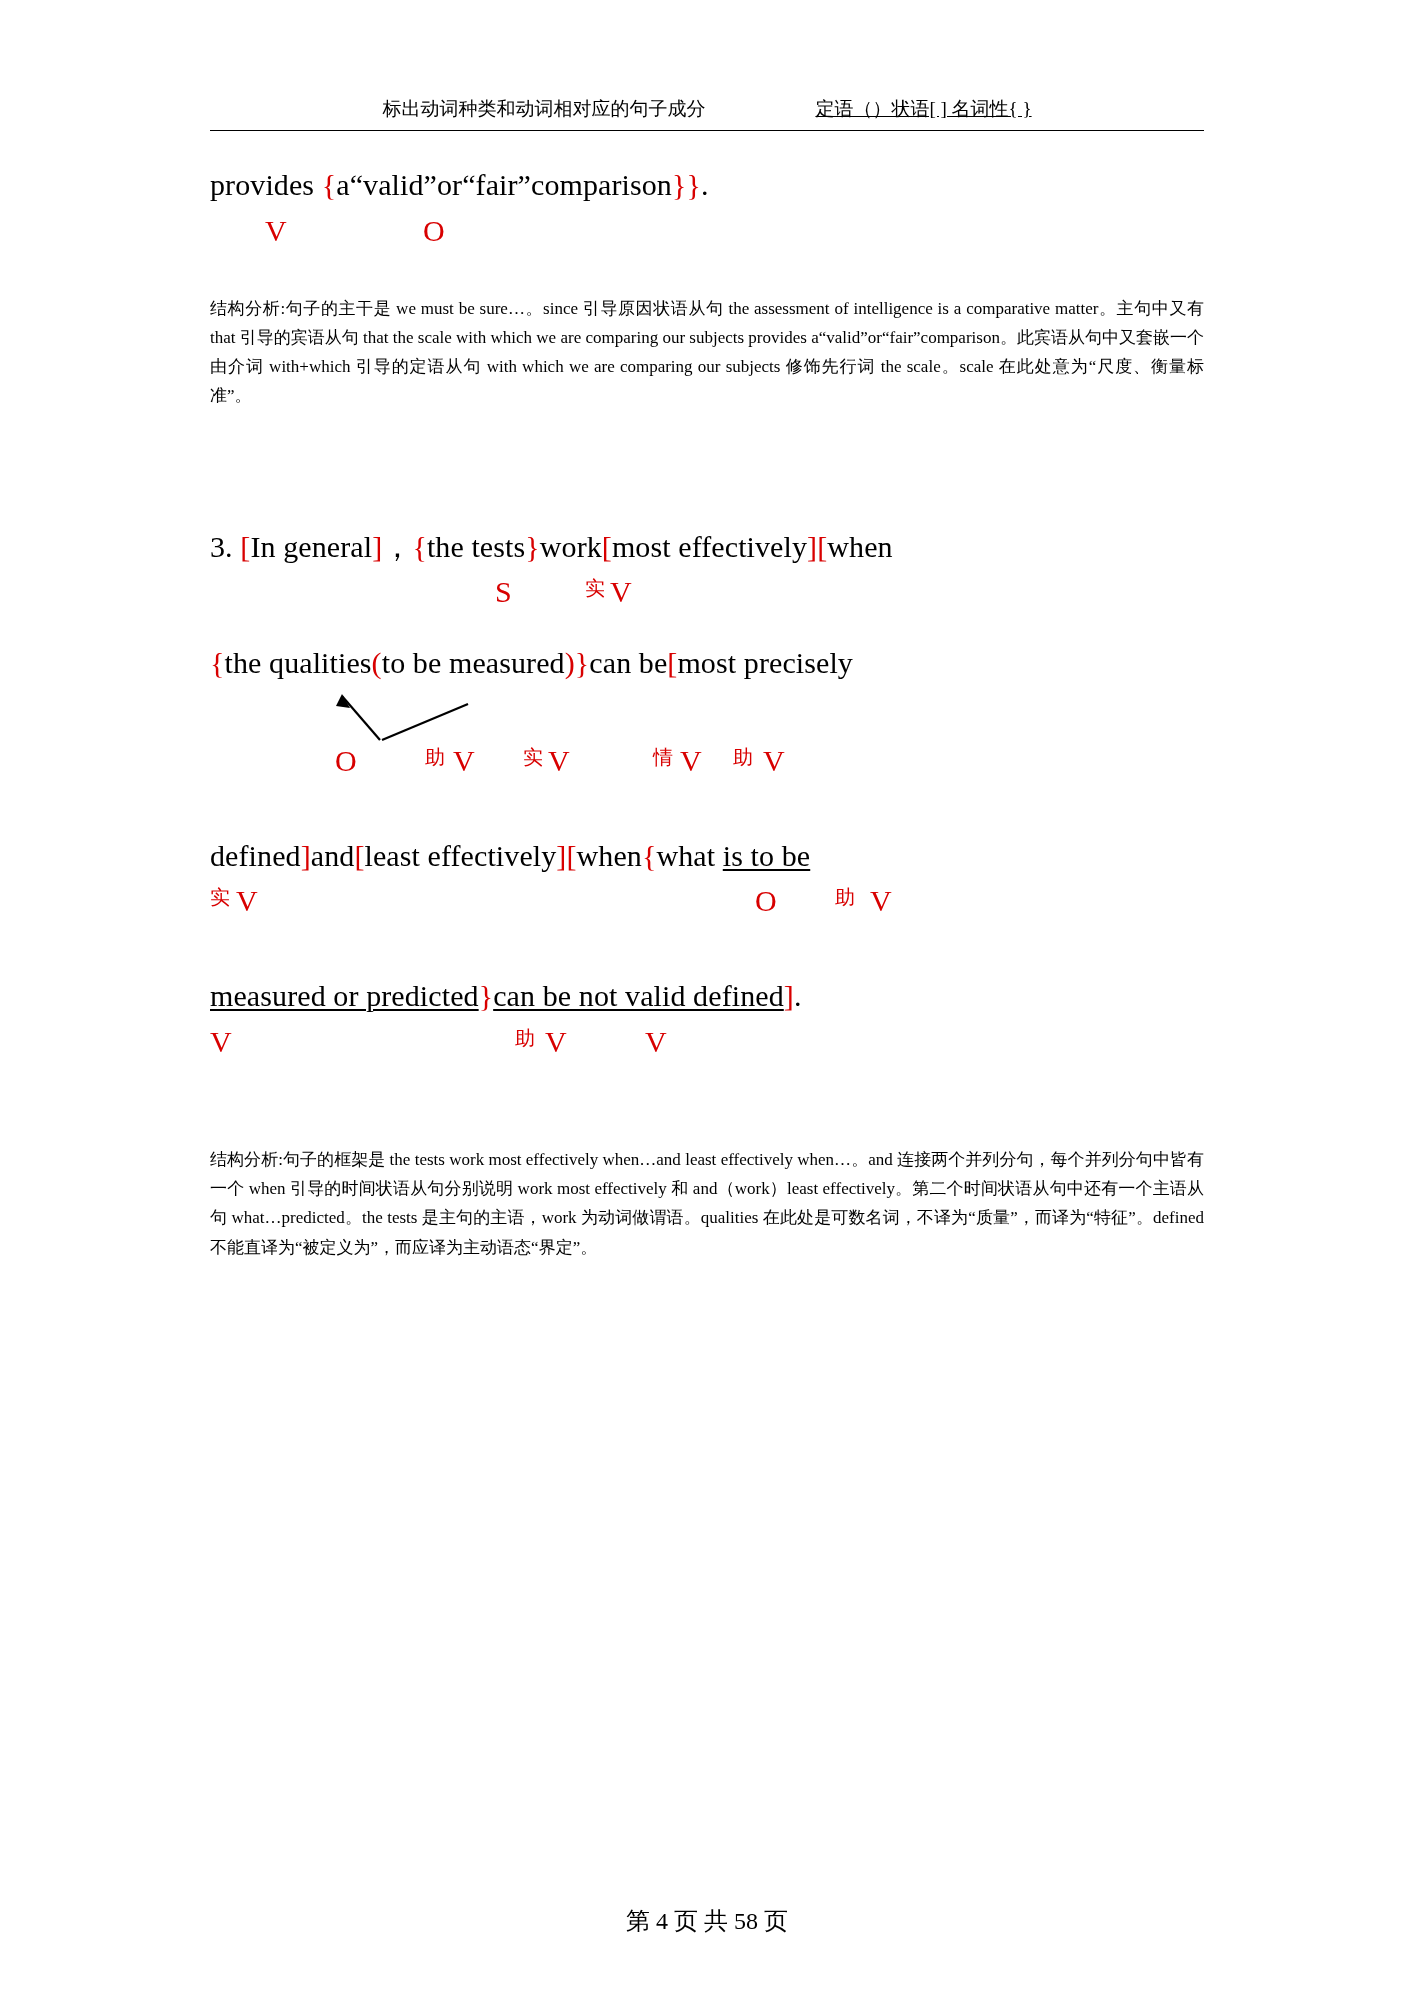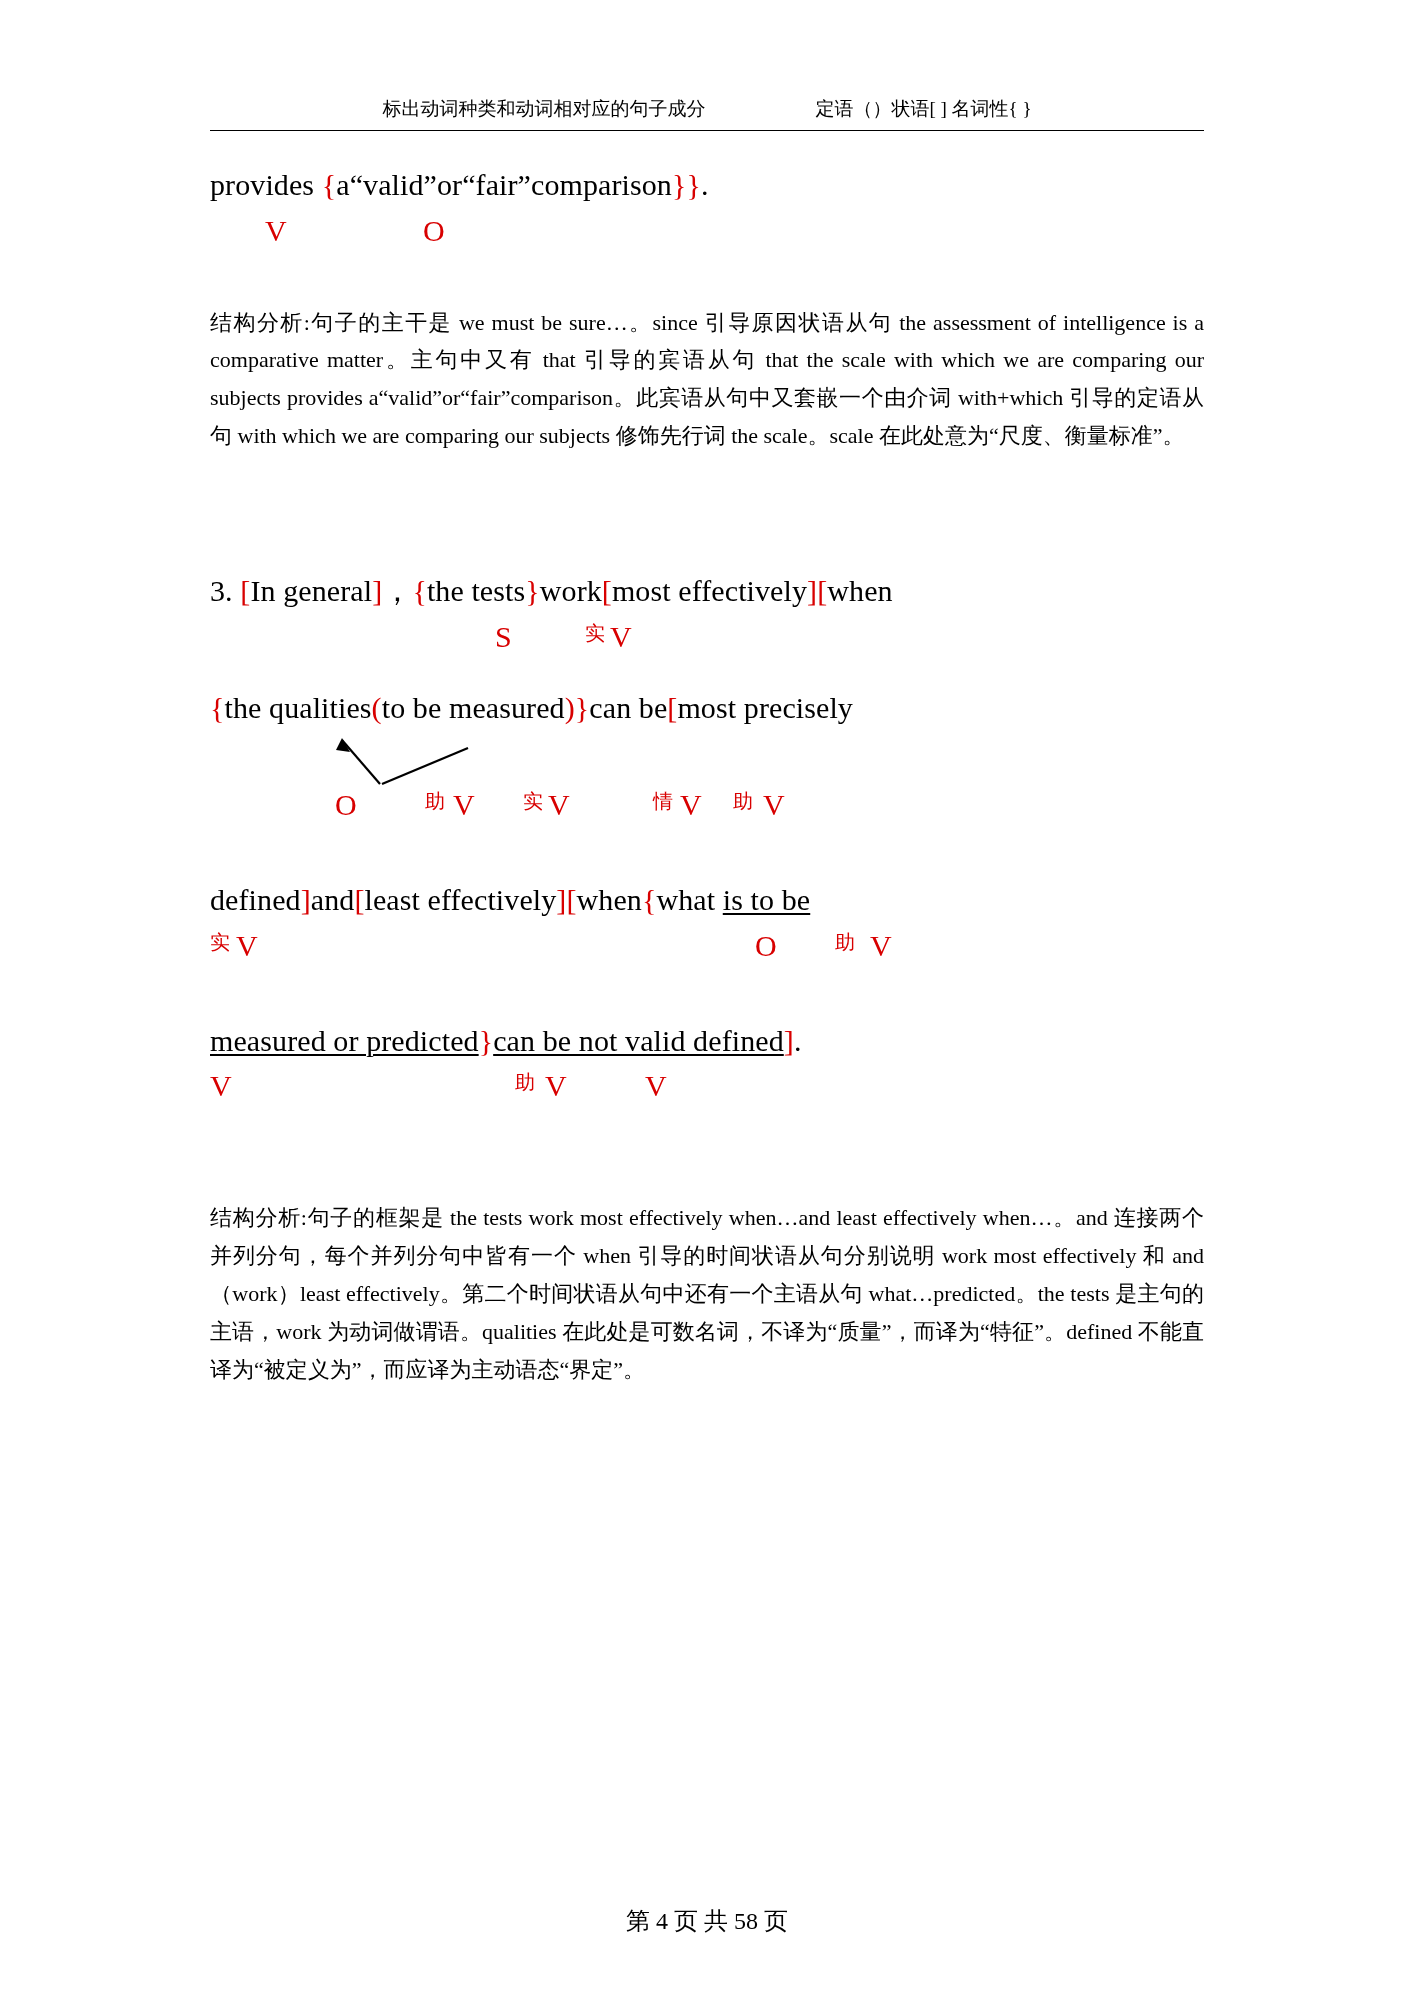--- a/index.html
+++ b/index.html
@@ -26,21 +26,21 @@
   .header {
     padding-top: 96px;
     display: flex;
     justify-content: center;
     align-items: baseline;
     gap: 110px;
     font-size: 19px;
     font-family: "Liberation Serif", serif;
   }
   .header-left { white-space: nowrap; }
-  .header-right { white-space: nowrap; }
+  .header-right { white-space: nowrap; text-decoration: underline; }
   .header-rule {
     margin-top: 8px;
     border-bottom: 1.6px solid #000;
     width: 100%;
   }
   
   .content { padding-top: 36px; }
 
   .sent {
     font-weight: normal;
@@ -59,23 +59,23 @@
     margin-top: 10px;
   }
   .marks span {
     position: absolute;
     top: 0;
     white-space: nowrap;
   }
   .marks .cn { font-size: 20px; }
 
   .analysis {
-    font-size: 22px;
+    font-size: 17px;
     line-height: 1.72;
-    margin-top: 36px;
+    margin-top: 26px;
     text-align: justify;
   }
 
   .gap-lg { height: 118px; }
   .gap-md { height: 40px; }
   .gap-sm { height: 16px; }
 
   .indent-1 { padding-left: 255px; }
   .indent-0 { padding-left: 0; }
 

